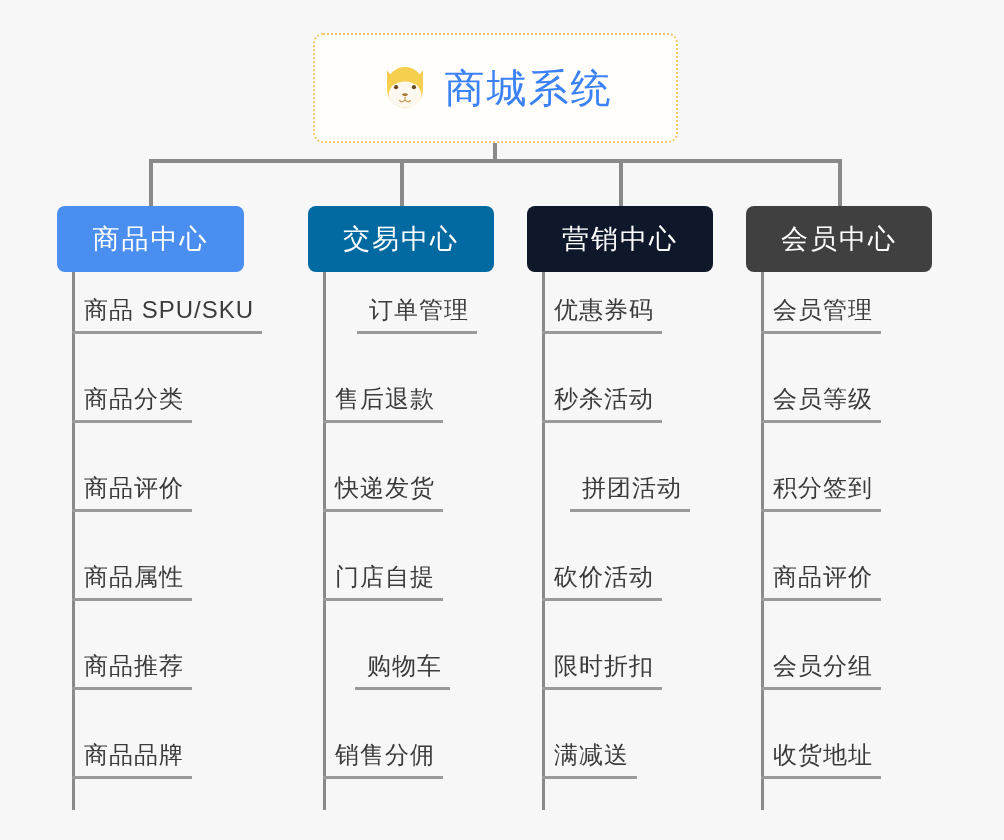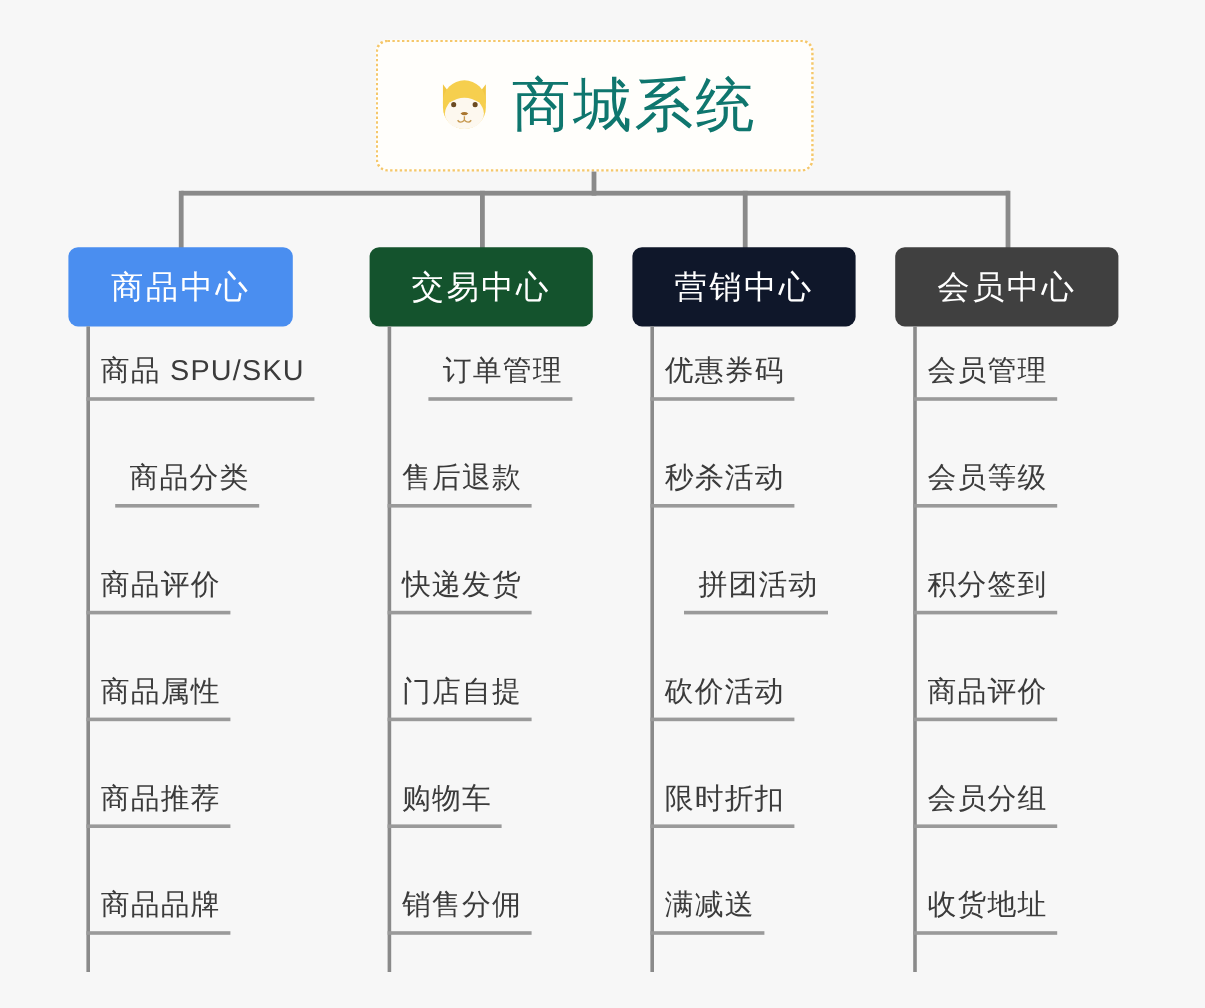--- a/index.html
+++ b/index.html
@@ -37,22 +37,22 @@
     justify-content: center;
     gap: 14px;
   }
   .root-icon {
     width: 52px;
     height: 52px;
     flex: 0 0 auto;
     display: block;
   }
   .root-title {
-    font-size: 49px;
-    color: #0f766e;
+    font-size: 40px;
+    color: #3b82f6;
     letter-spacing: 2px;
     line-height: 1;
     white-space: nowrap;
   }
 
   
   .conn {
     position: absolute;
     background: #8a8a8a;
   }
@@ -137,55 +137,55 @@
   <div class="conn conn-v" style="left:838px; top:159px; height:48px;"></div>
 
   <div class="branch" style="left:57px;">
     <div class="branch-header" style="left:0; width:187px; background:#4a8ef0;">
       <span>商品中心</span>
     </div>
     <div class="trunk" style="left:15px; top:66px; height:538px;"></div>
     <div class="leaf" style="left:15px; top:92px;">
       <span class="leaf-label">商品 SPU/SKU</span>
     </div>
-    <div class="leaf" style="left:15px; top:181px;margin-left:24px;">
+    <div class="leaf" style="left:15px; top:181px;">
       <span class="leaf-label">商品分类</span>
     </div>
     <div class="leaf" style="left:15px; top:270px;">
       <span class="leaf-label">商品评价</span>
     </div>
     <div class="leaf" style="left:15px; top:359px;">
       <span class="leaf-label">商品属性</span>
     </div>
     <div class="leaf" style="left:15px; top:448px;">
       <span class="leaf-label">商品推荐</span>
     </div>
     <div class="leaf" style="left:15px; top:537px;">
       <span class="leaf-label">商品品牌</span>
     </div>
   </div>
 
   <div class="branch" style="left:308px;">
-    <div class="branch-header" style="left:0; width:186px; background:#14532d;">
+    <div class="branch-header" style="left:0; width:186px; background:#0369a1;">
       <span>交易中心</span>
     </div>
     <div class="trunk" style="left:15px; top:66px; height:538px;"></div>
     <div class="leaf" style="left:15px; top:92px;margin-left:34px;">
       <span class="leaf-label">订单管理</span>
     </div>
     <div class="leaf" style="left:15px; top:181px;">
       <span class="leaf-label">售后退款</span>
     </div>
     <div class="leaf" style="left:15px; top:270px;">
       <span class="leaf-label">快递发货</span>
     </div>
     <div class="leaf" style="left:15px; top:359px;">
       <span class="leaf-label">门店自提</span>
     </div>
-    <div class="leaf" style="left:15px; top:448px;">
+    <div class="leaf" style="left:15px; top:448px;padding-left:32px;">
       <span class="leaf-label">购物车</span>
     </div>
     <div class="leaf" style="left:15px; top:537px;">
       <span class="leaf-label">销售分佣</span>
     </div>
   </div>
 
   <div class="branch" style="left:527px;">
     <div class="branch-header" style="left:0; width:186px; background:#0f172a;">
       <span>营销中心</span>

